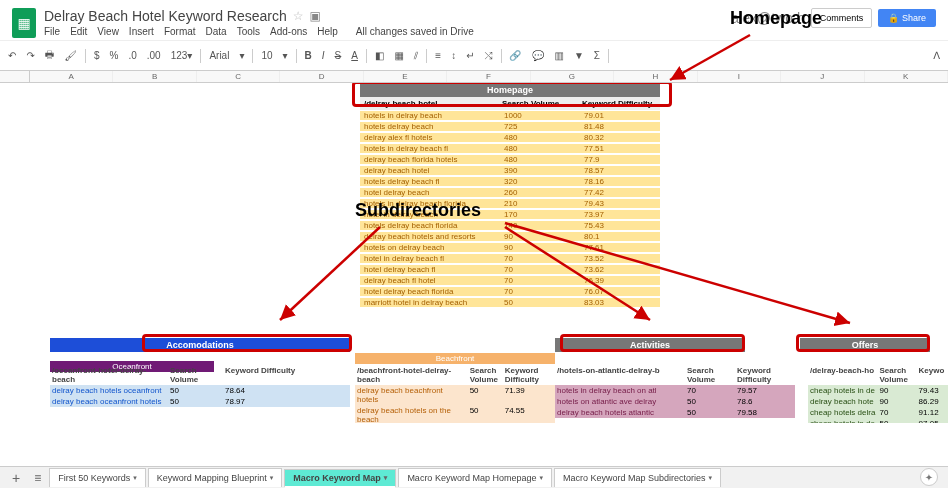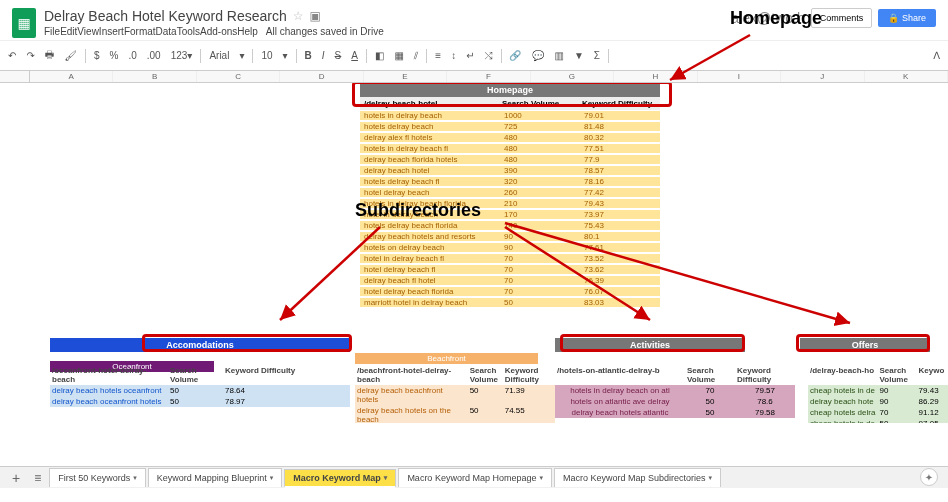--- a/index.html
+++ b/index.html
@@ -5,21 +5,21 @@
   * { box-sizing: border-box; margin: 0; padding: 0; font-family: Arial, sans-serif; }
   body { width: 948px; height: 502px; overflow: hidden; background: #fff; font-size: 9px; position: relative; }
 
   .header { padding: 8px 12px 2px; display: flex; justify-content: space-between; align-items: flex-start; }
   .header-left { display: flex; align-items: flex-start; gap: 8px; }
   .doc-icon { width: 24px; height: 30px; background: #0f9d58; border-radius: 2px; display: flex; align-items: center; justify-content: center; color: #fff; font-size: 14px; }
   .title-area { display: flex; flex-direction: column; }
   .title-row { display: flex; align-items: center; gap: 6px; font-size: 14px; color: #444; }
   .star { color: #bbb; font-size: 12px; }
   .folder { color: #888; font-size: 12px; }
-  .menus { display: flex; margin-top: 2px; }
+  .menus { display: flex; gap: 10px; margin-top: 2px; }
   .menus span { font-size: 10px; color: #444; cursor: pointer; }
   .saved { font-size: 10px; color: #888; margin-left: 8px; }
   .header-right { display: flex; align-items: center; gap: 6px; }
   .email { font-size: 14px; color: #888; }
   .comments-btn { font-size: 9px; padding: 4px 8px; border: 1px solid #ccc; border-radius: 2px; background: #fff; cursor: pointer; }
   .share-btn { font-size: 9px; padding: 4px 10px; border-radius: 2px; background: #4285f4; color: #fff; cursor: pointer; border: none; }
 
   .toolbar { border-top: 1px solid #eee; border-bottom: 1px solid #ccc; padding: 4px 6px; display: flex; gap: 6px; align-items: center; color: #555; }
   .toolbar .tb-item { font-size: 10px; cursor: pointer; padding: 2px; }
   .toolbar .sep { width: 1px; height: 14px; background: #ccc; }
@@ -43,51 +43,51 @@
   .hp-rows .row div:nth-child(3){ width: 80px; padding: 0 4px; background: #ffe599;}
   .red-box1 { position: absolute; border: 3px solid #c00; border-radius: 4px; left: 352px; top: -2px; width: 320px; height: 26px; pointer-events: none; }
   .accom-h { position: absolute; left: 50px; width: 300px; top: 255px; background: #1d4ed8; color: #fff; text-align: center; font-size: 9px; padding: 2px; font-weight: bold;}
   .activ-h { position: absolute; left: 555px; width: 190px; top: 255px; background: #777; color: #fff; text-align: center; font-size: 9px; padding: 2px; font-weight: bold;}
   .offers-h { position: absolute; left: 800px; width: 130px; top: 255px; background: #777; color: #fff; text-align: center; font-size: 9px; padding: 2px; font-weight: bold;}
 
   .red-box2 { position: absolute; border: 3px solid #c00; border-radius: 4px; top: 251px; left: 142px; width: 210px; height: 18px; pointer-events: none;}
   .red-box3 { position: absolute; border: 3px solid #c00; border-radius: 4px; top: 251px; left: 560px; width: 185px; height: 18px; pointer-events: none;}
   .red-box4 { position: absolute; border: 3px solid #c00; border-radius: 4px; top: 251px; left: 796px; width: 134px; height: 18px; pointer-events: none;}
   .ocean-h { width: 164px; text-align:center; background:#701a75; color:#fff; position:absolute; left:50px; top:278px; font-size:8px; padding:1px;}
-  .beach-h { width: 183px; text-align:center; background:#f6b26b; color:#fff; position:absolute; left:355px; top:270px; font-size:8px; padding:1px;}
+  .beach-h { width: 200px; text-align:center; background:#f6b26b; color:#fff; position:absolute; left:355px; top:270px; font-size:8px; padding:1px;}
   .block { font-size: 8px; }
   .oc-block { position:absolute; left: 50px; top: 282px; width: 300px;}
   .oc-block .hdr, .bf-block .hdr, .ac-block .hdr, .of-block .hdr { display:flex; font-weight:bold; }
   .oc-block .row, .bf-block .row, .ac-block .row, .of-block .row { display:flex; }
   .oc-block .row div, .oc-block .hdr div { padding: 1px 2px; }
   .oc-block .c1{width:118px; color:#1155cc;} .oc-block .c2{width:55px;} .oc-block .c3{width:80px;}
   .oc-block .row { background:#cfe2f3;}
   .oc-block .hdr div{color:#444;}
 
   .bf-block { position:absolute; left: 355px; top: 282px; width: 200px;}
   .bf-block .c1{width:130px;padding:1px 2px; color:#b45f06;} .bf-block .c2{width:40px;padding:1px 2px;} .bf-block .c3{width:60px;padding:1px 2px;}
   .bf-block .row { background:#fce5cd;}
   .bf-block .hdr div{color:#444;}
 
   .ac-block { position:absolute; left: 555px; top: 282px; width: 240px;}
   .ac-block .c1{width:130px;padding:1px 2px; color:#741b47;} .ac-block .c2{width:50px;padding:1px 2px;} .ac-block .c3{width:60px;padding:1px 2px;}
-  .ac-block .row { background:#d5a6bd;text-align:center;}
+  .ac-block .row { background:#d5a6bd;}
   .ac-block .hdr div{color:#444;}
 
   .of-block { position:absolute; left: 800px; top: 282px; width: 140px; margin-left: 8px;}
   .of-block .c1{width:90px;padding:1px 2px; color:#274e13;} .of-block .c2{width:50px;padding:1px 2px;} .of-block .c3{width:40px;padding:1px 2px;}
   .of-block .row { background:#d9ead3;}
   .of-block .hdr div{color:#444;}
 
   
   .sheet-tabs { position: absolute; bottom: 14px; left: 0; right: 0; height: 22px; border-top: 1px solid #ccc; background: #f1f1f1; display: flex; align-items: center; gap: 4px; padding: 0 6px; }
   .sheet-tabs .plus { font-size: 14px; color: #666; padding: 0 6px; cursor: pointer;}
   .sheet-tabs .menu { font-size: 12px; color: #666; padding: 0 4px; cursor:pointer;}
   .sheet-tabs .tab { font-size: 9px; padding: 3px 8px; border: 1px solid #ccc; border-bottom: none; background: #fff; color: #444; cursor:pointer; display:flex; align-items:center; gap:3px;}
-  .sheet-tabs .tab.active { background: #fde047; font-weight: bold; border-bottom: 2px solid #fff; position:relative; top:1px;}
+  .sheet-tabs .tab.active { background: #5eead4; font-weight: bold; border-bottom: 2px solid #fff; position:relative; top:1px;}
   .sheet-tabs .tab .tri { font-size:7px; color:#666;}
   .explore { position:absolute; right:10px; bottom:16px; width:18px;height:18px;border-radius:50%;border:1px solid #ccc;display:flex;align-items:center;justify-content:center;color:#777;font-size:10px;cursor:pointer;background:#fff;}
 
   
   .ann { position:absolute; font-size:18px; font-weight:bold; color:#000; font-family: Arial; pointer-events:none;} 
   .arrow { position:absolute; pointer-events:none; }
 </style>
 </head>
 <body>
 

